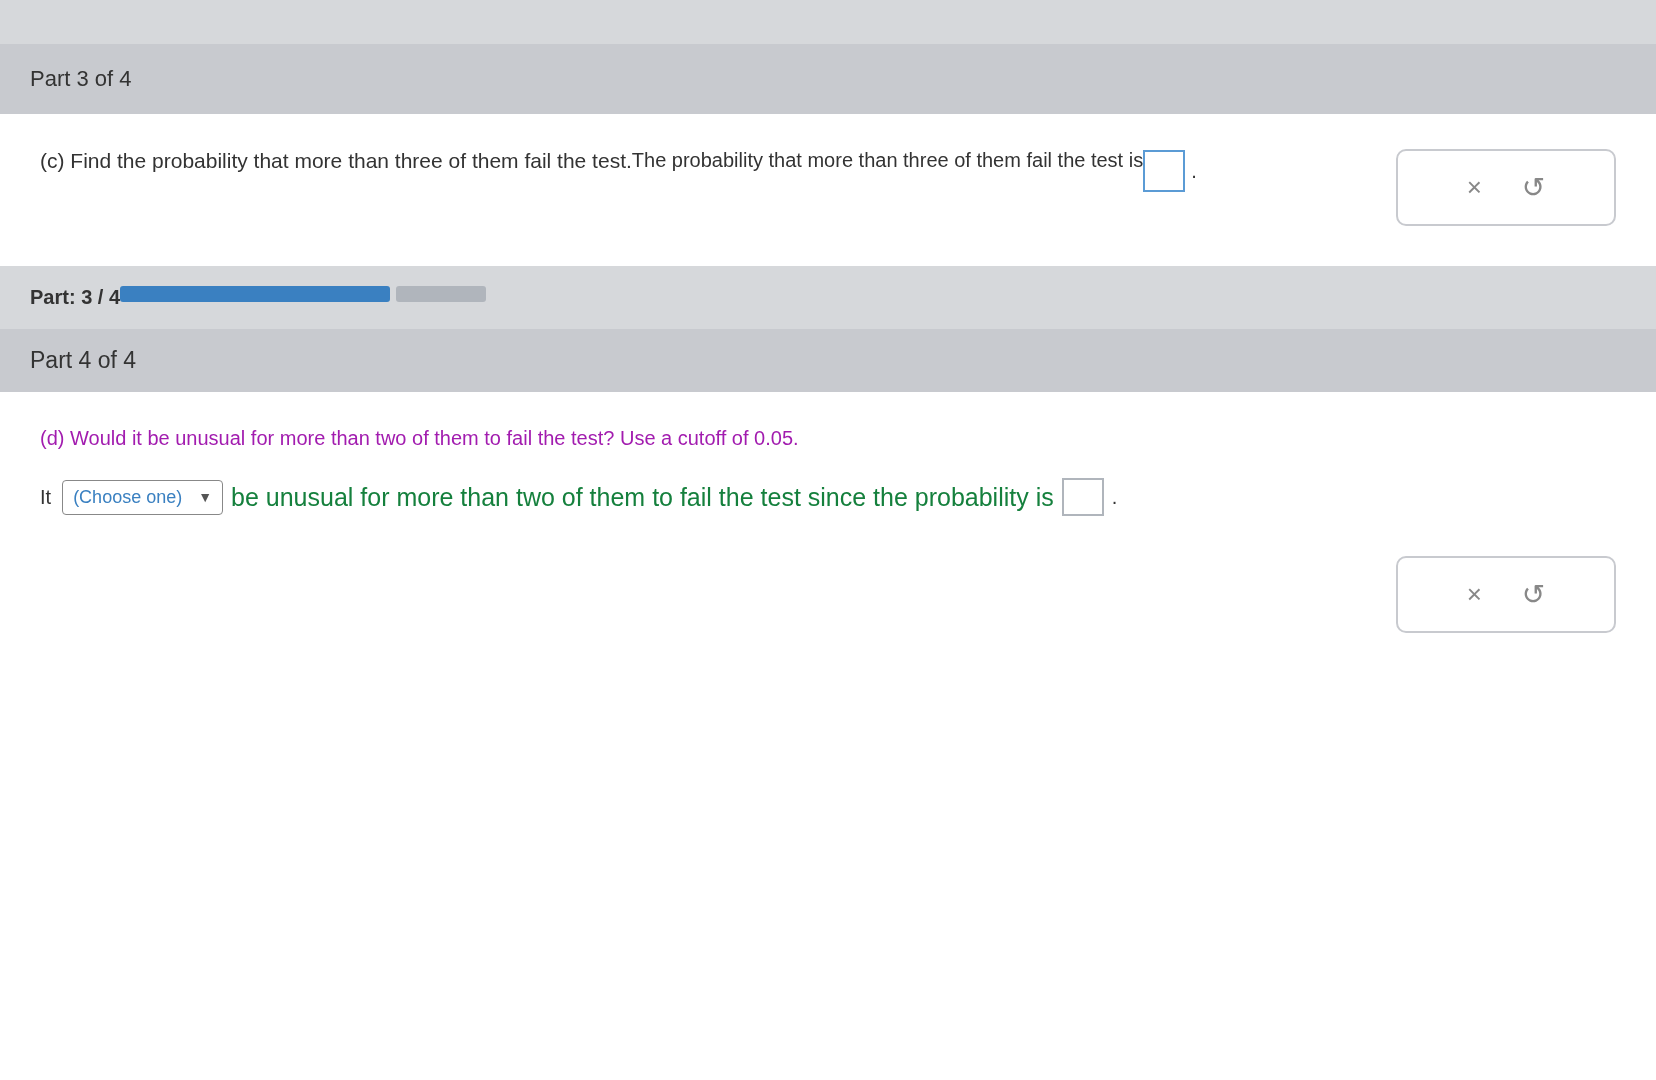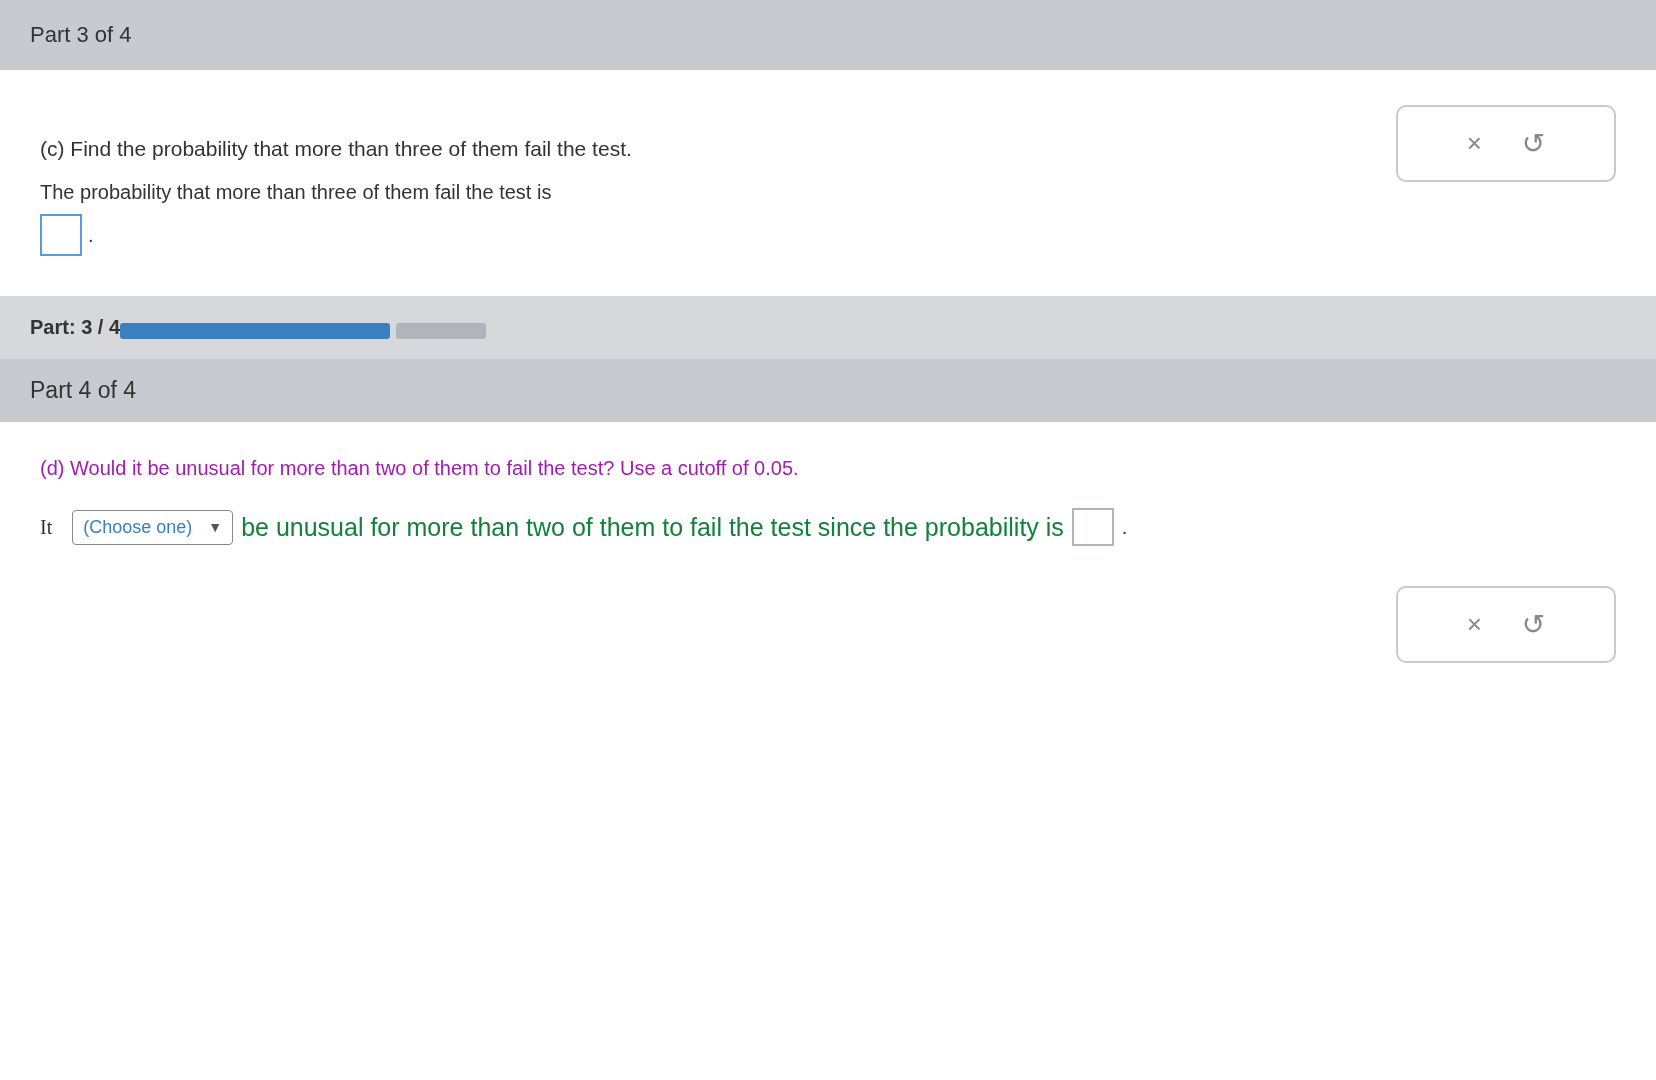--- a/index.html
+++ b/index.html
@@ -24,20 +24,21 @@
       flex-direction: column;
     }
 
     
     .part3-header {
       background-color: #c8cacf;
       padding: 22px 30px;
       font-size: 22px;
       color: #333;
       font-weight: normal;
+      margin-top: 44px;
     }
 
     
     .part3-card {
       background-color: #ffffff;
       margin: 0;
       padding: 35px 40px 40px 40px;
       flex-shrink: 0;
     }
 
@@ -49,23 +50,21 @@
     }
 
     .question-row {
       display: flex;
       align-items: flex-start;
       justify-content: space-between;
     }
 
     .question-text-area {
       display: flex;
-      flex-direction: column;
       flex: 1;
-      margin-top: 32px;
     }
 
     .probability-sentence {
       font-size: 20px;
       color: #333;
       margin-bottom: 10px;
     }
 
     .answer-input-small {
       width: 42px;
@@ -105,21 +104,21 @@
       display: flex;
       align-items: center;
       justify-content: center;
     }
 
     
     .progress-section {
       background-color: #d6d8db;
       padding: 20px 30px;
       display: flex;
-      align-items: flex-end;
+      align-items: flex-start;
     }
 
     .progress-label {
       font-size: 20px;
       color: #333;
       font-weight: bold;
       white-space: nowrap;
     }
 
     .progress-bar-container {
@@ -165,22 +164,21 @@
     .part4-answer-row {
       display: flex;
       align-items: center;
       font-size: 20px;
       color: #333;
       flex-wrap: wrap;
       gap: 8px;
     }
 
     .it-label {
-      margin-right: 12px;
-      font-family: Liberation Serif, serif;
+      margin-right: 3px;
     }
 
     .choose-dropdown {
       border: 1.5px solid #888;
       border-radius: 4px;
       background: #fff;
       font-size: 18px;
       color: #3a80c1;
       padding: 6px 10px;
       cursor: pointer;

